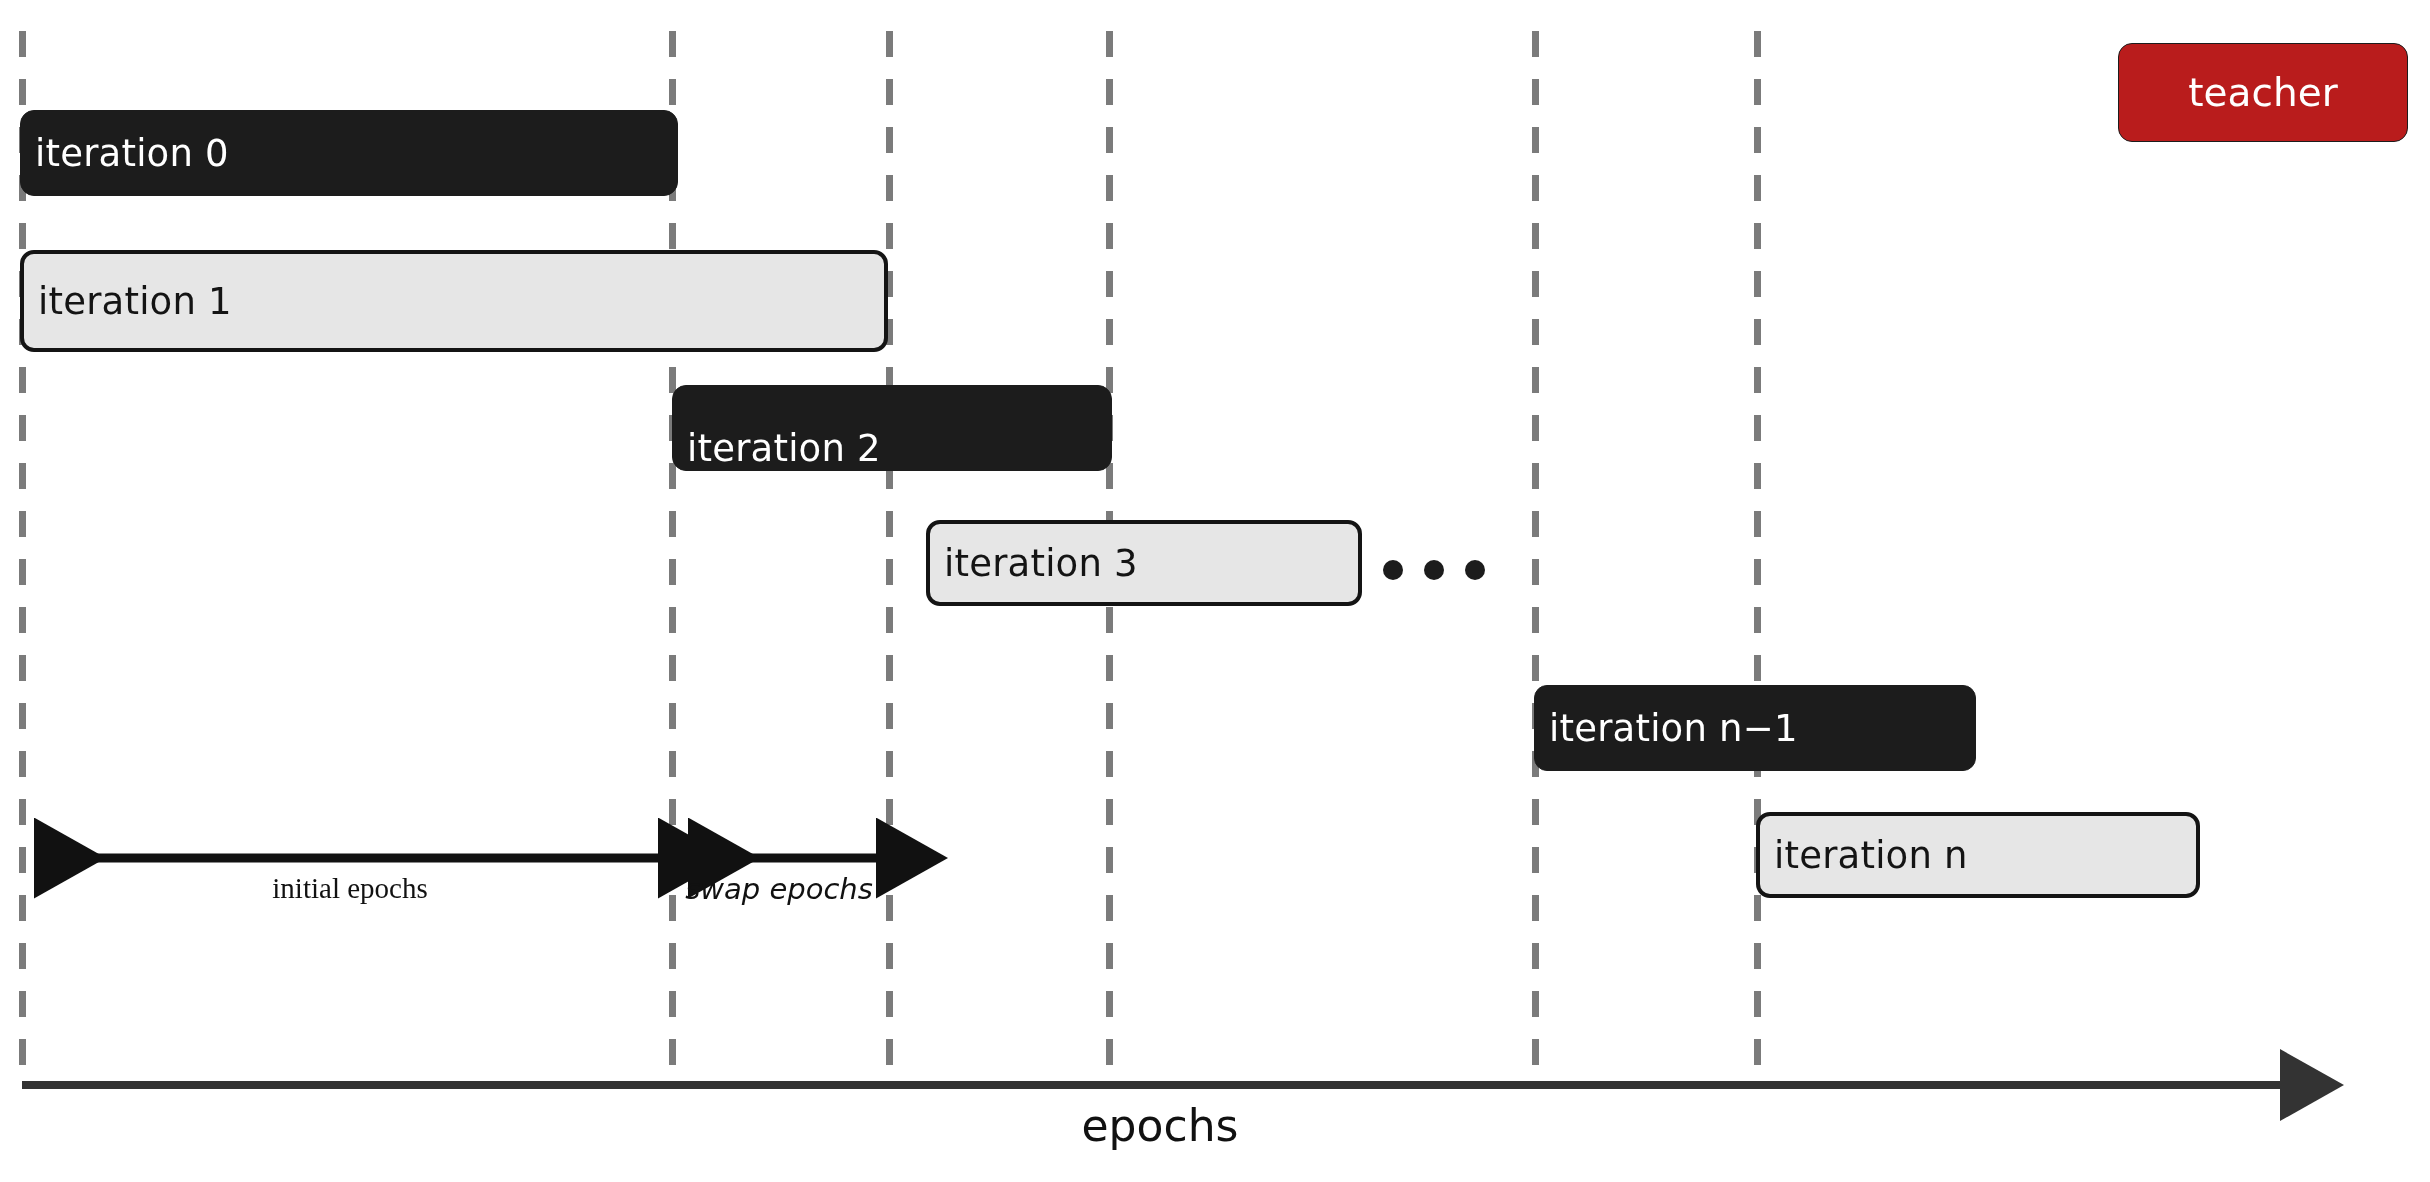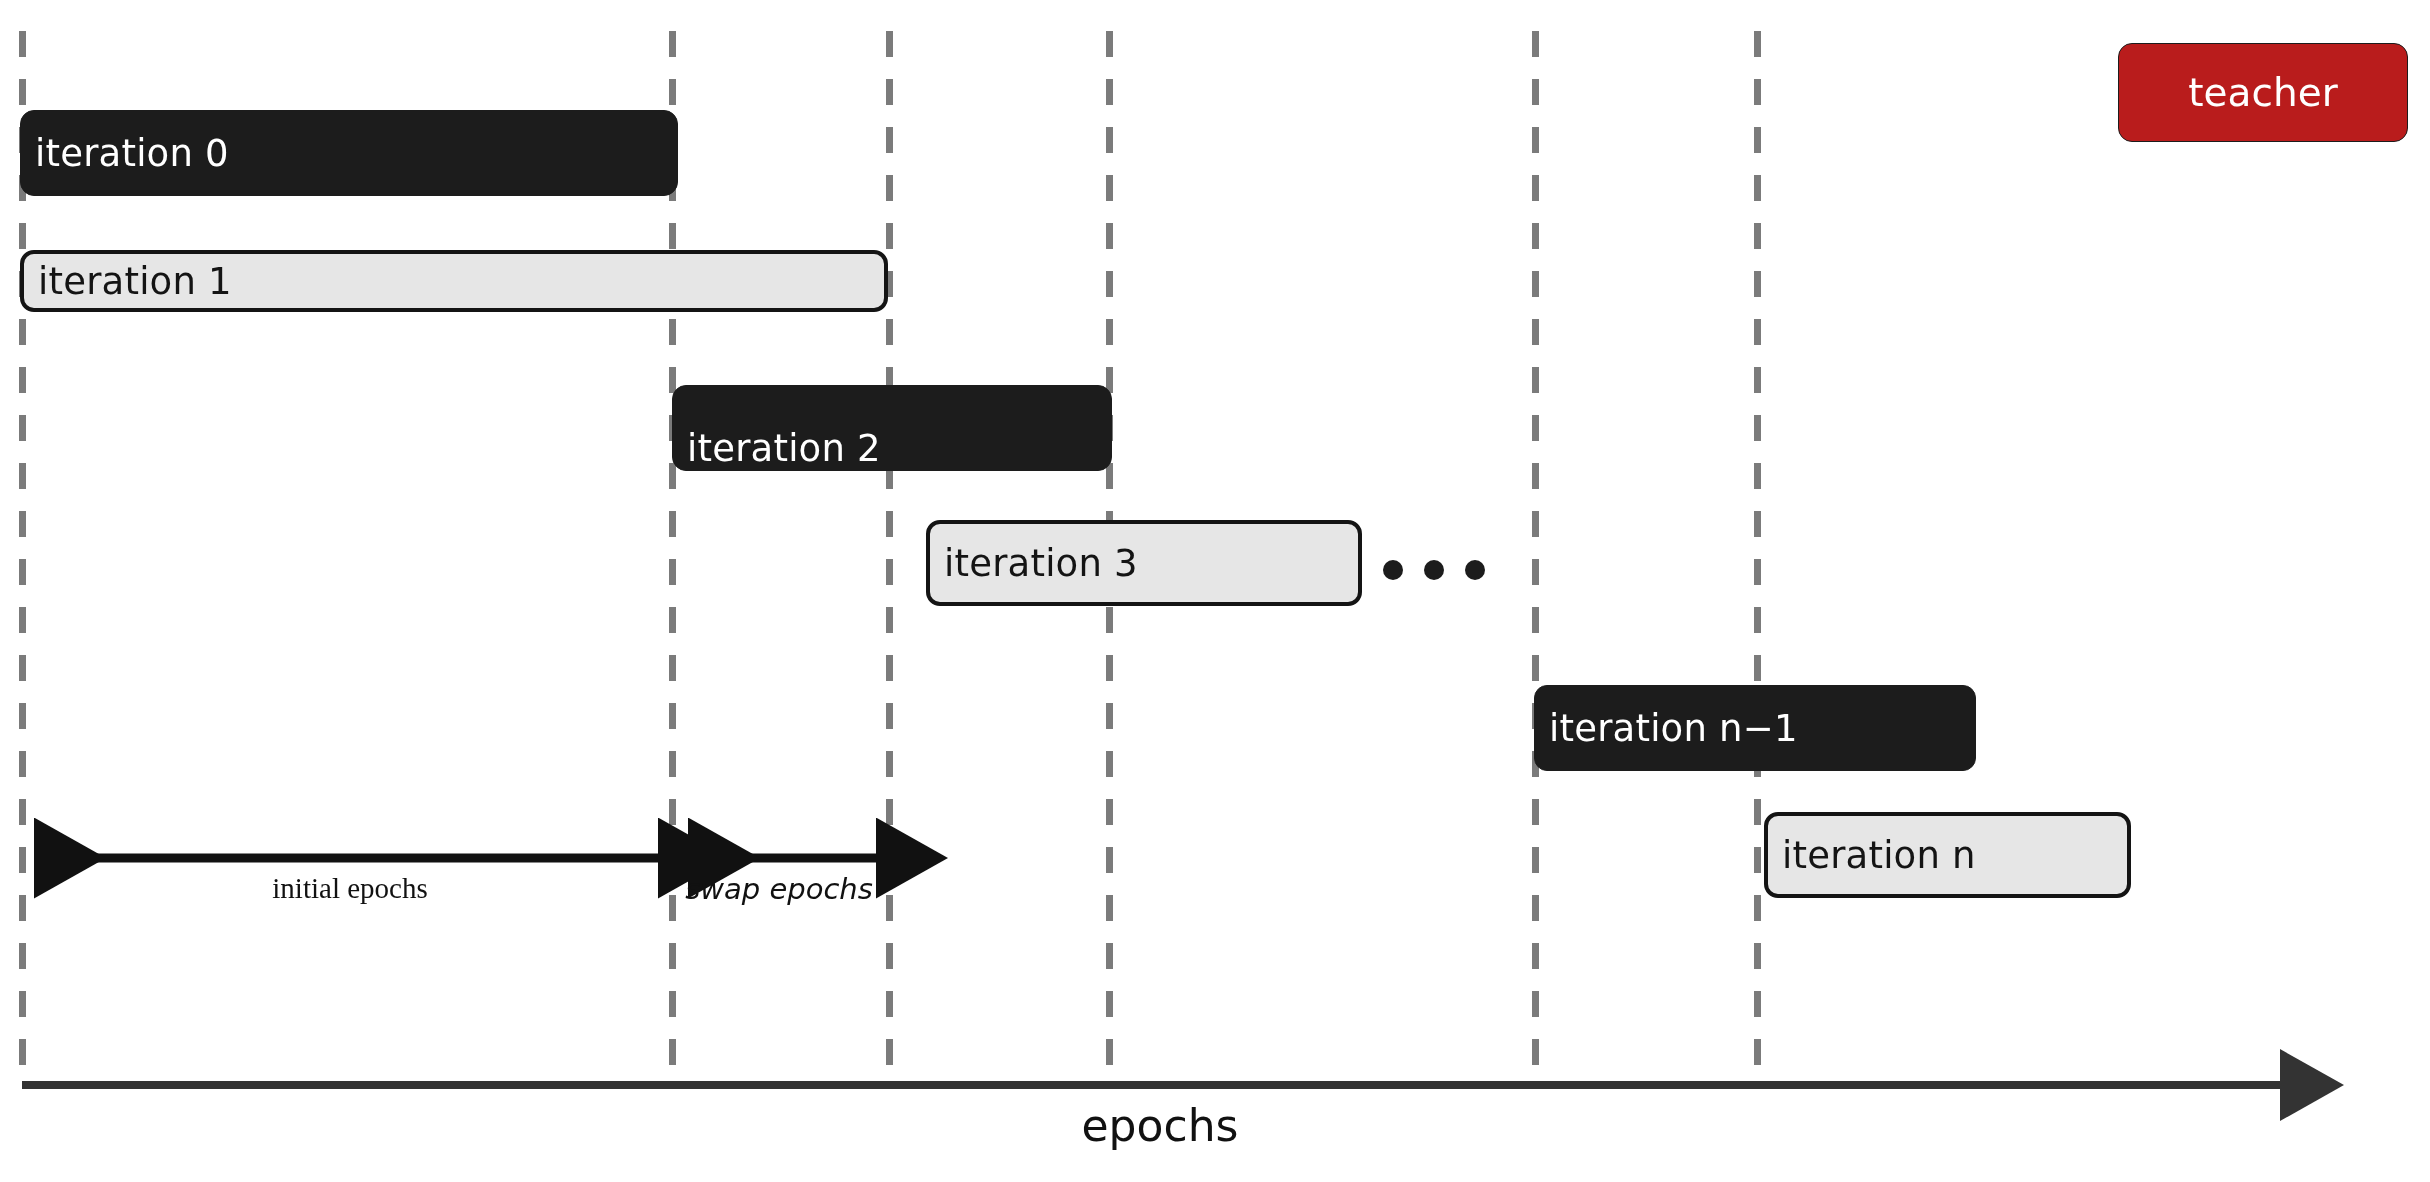--- a/index.html
+++ b/index.html
@@ -118,37 +118,37 @@
   <div class="guide" style="left:669px; top:31px; height:1052px;"></div>
   <div class="guide" style="left:886px; top:31px; height:1052px;"></div>
   <div class="guide" style="left:1106px;top:31px; height:1052px;"></div>
   <div class="guide" style="left:1532px;top:31px; height:1052px;"></div>
   <div class="guide" style="left:1754px;top:31px; height:1052px;"></div>
 
   <div class="bar teacher" style="left:20px; top:110px; width:658px; height:86px;">
     <span>iteration 0</span>
   </div>
 
-  <div class="bar student" style="left:20px; top:250px; width:868px; height:62px;">
+  <div class="bar student" style="left:20px; top:250px; width:868px; height:102px;">
     <span>iteration 1</span>
   </div>
 
   <div class="bar teacher" style="left:672px; top:385px; width:440px; height:86px;align-items:flex-end;">
     <span>iteration 2</span>
   </div>
 
   <div class="bar student" style="left:886px; top:520px; width:436px; height:86px;margin-left:40px;">
     <span>iteration 3</span>
   </div>
 
   <div class="bar teacher" style="left:1534px; top:685px; width:442px; height:86px;border-radius:13px;">
     <span>iteration n−1</span>
   </div>
 
-  <div class="bar student" style="left:1756px; top:812px; width:367px; height:86px;margin-left:8px;">
+  <div class="bar student" style="left:1756px; top:812px; width:444px; height:86px;">
     <span>iteration n</span>
   </div>
 
   <div class="dots" style="left:1383px; top:560px;">
     <span class="dot"></span>
     <span class="dot"></span>
     <span class="dot"></span>
   </div>
 
   <svg class="overlay" viewBox="0 0 2430 1182">

